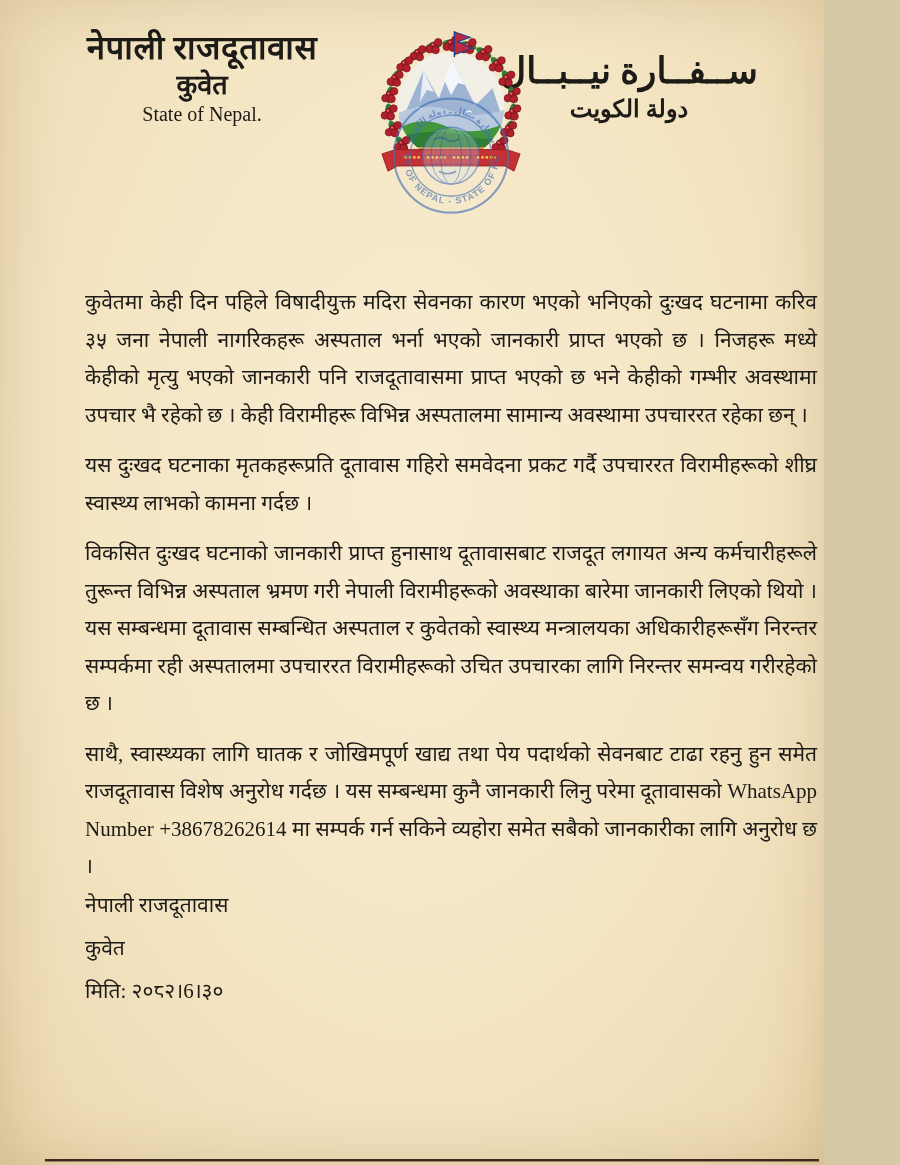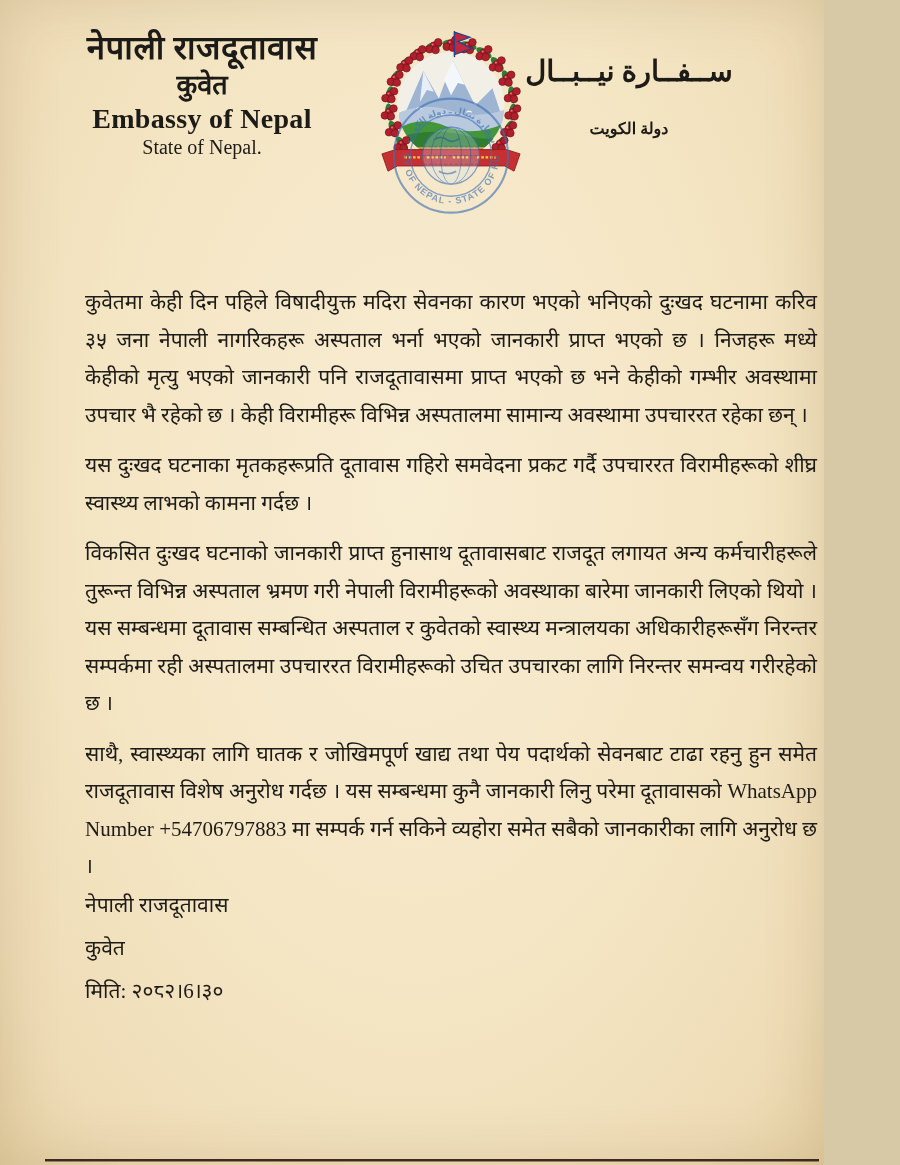--- a/index.html
+++ b/index.html
@@ -18,22 +18,22 @@
   .header-left{
     position:absolute;left:52px;top:28px;width:300px;text-align:center;
   }
   .np-title{font-size:33px;font-weight:700;line-height:40px;letter-spacing:.5px;}
   .np-sub{font-size:27px;font-weight:700;line-height:34px;}
   .en-title{font-size:28px;font-weight:700;line-height:33px;letter-spacing:.3px;}
   .en-sub{font-size:20px;line-height:25px;}
   .header-right{
     position:absolute;right:30px;top:48px;width:330px;text-align:center;direction:rtl;
   }
-  .ar-title{font-size:29px;font-weight:700;line-height:46px;}
-  .ar-sub{font-size:16px;font-weight:700;line-height:30px;margin-top:20px;}
+  .ar-title{font-size:36px;font-weight:700;line-height:46px;}
+  .ar-sub{font-size:24px;font-weight:700;line-height:30px;}
   .emblem{position:absolute;left:356px;top:26px;width:190px;height:210px;}
   
   .press-title{
     position:absolute;top:211px;left:0;right:14px;text-align:center;
   }
   .press-title span{
     font-size:24px;font-weight:700;
     text-decoration:underline;text-underline-offset:5px;text-decoration-thickness:1.5px;
     letter-spacing:1px;word-spacing:6px;
   }
@@ -54,21 +54,20 @@
   }
 </style>
 </head>
 <body>
 
 <div class="page">
 
   <div class="header-left">
     <div class="np-title">नेपाली राजदूतावास</div>
     <div class="np-sub">कुवेत</div>
-    <div class="en-title">Embassy of Nepal</div>
     <div class="en-sub">State of Nepal.</div>
   </div>
 
   <div class="header-right">
     <div class="ar-title">ســفــارة نيــبــال</div>
     <div class="ar-sub">دولة الكويت</div>
   </div>
 
   <div class="emblem">
     <svg width="190" height="210" viewBox="0 0 220 243">
@@ -234,21 +233,21 @@
         </text>
       </g>
     </svg>
   </div>
 
 
   <main class="content">
     <p>कुवेतमा केही दिन पहिले विषादीयुक्त मदिरा सेवनका कारण भएको भनिएको दुःखद घटनामा करिव ३५ जना नेपाली नागरिकहरू अस्पताल भर्ना भएको जानकारी प्राप्त भएको छ । निजहरू मध्ये केहीको मृत्यु भएको जानकारी पनि राजदूतावासमा प्राप्त भएको छ भने केहीको गम्भीर अवस्थामा उपचार भै रहेको छ । केही विरामीहरू विभिन्न अस्पतालमा सामान्य अवस्थामा उपचाररत रहेका छन् ।</p>
     <p>यस दुःखद घटनाका मृतकहरूप्रति दूतावास गहिरो समवेदना प्रकट गर्दै उपचाररत विरामीहरूको शीघ्र स्वास्थ्य लाभको कामना गर्दछ ।</p>
     <p>विकसित दुःखद घटनाको जानकारी प्राप्त हुनासाथ दूतावासबाट राजदूत लगायत अन्य कर्मचारीहरूले तुरून्त विभिन्न अस्पताल भ्रमण गरी नेपाली विरामीहरूको अवस्थाका बारेमा जानकारी लिएको थियो । यस सम्बन्धमा दूतावास सम्बन्धित अस्पताल र कुवेतको स्वास्थ्य मन्त्रालयका अधिकारीहरूसँग निरन्तर सम्पर्कमा रही अस्पतालमा उपचाररत विरामीहरूको उचित उपचारका लागि निरन्तर समन्वय गरीरहेको छ ।</p>
-    <p>साथै, स्वास्थ्यका लागि घातक र जोखिमपूर्ण खाद्य तथा पेय पदार्थको सेवनबाट टाढा रहनु हुन समेत राजदूतावास विशेष अनुरोध गर्दछ ।  यस सम्बन्धमा कुनै जानकारी लिनु परेमा दूतावासको WhatsApp Number +54706797883 मा सम्पर्क गर्न सकिने व्यहोरा समेत सबैको जानकारीका लागि अनुरोध छ ।</p>
+    <p>साथै, स्वास्थ्यका लागि घातक र जोखिमपूर्ण खाद्य तथा पेय पदार्थको सेवनबाट टाढा रहनु हुन समेत राजदूतावास विशेष अनुरोध गर्दछ ।  यस सम्बन्धमा कुनै जानकारी लिनु परेमा दूतावासको WhatsApp Number +38678262614 मा सम्पर्क गर्न सकिने व्यहोरा समेत सबैको जानकारीका लागि अनुरोध छ ।</p>
   </main>
 
   <footer class="signature">
     <div>नेपाली राजदूतावास</div>
     <div>कुवेत</div>
     <div>मिति: २०८२।6।३०</div>
   </footer>
 
   <div class="bottom-rule"></div>
 </div>

